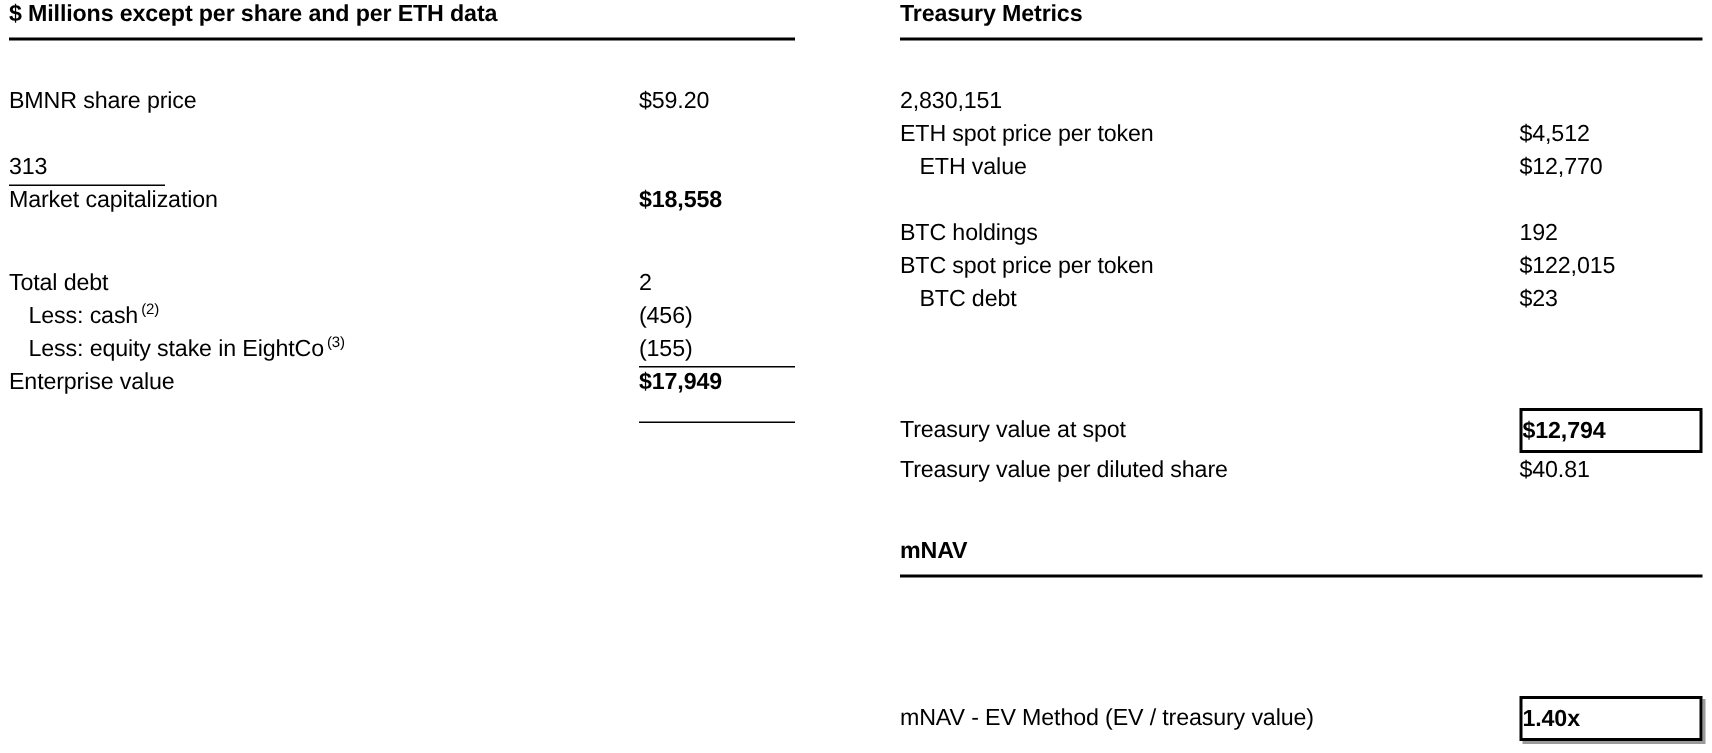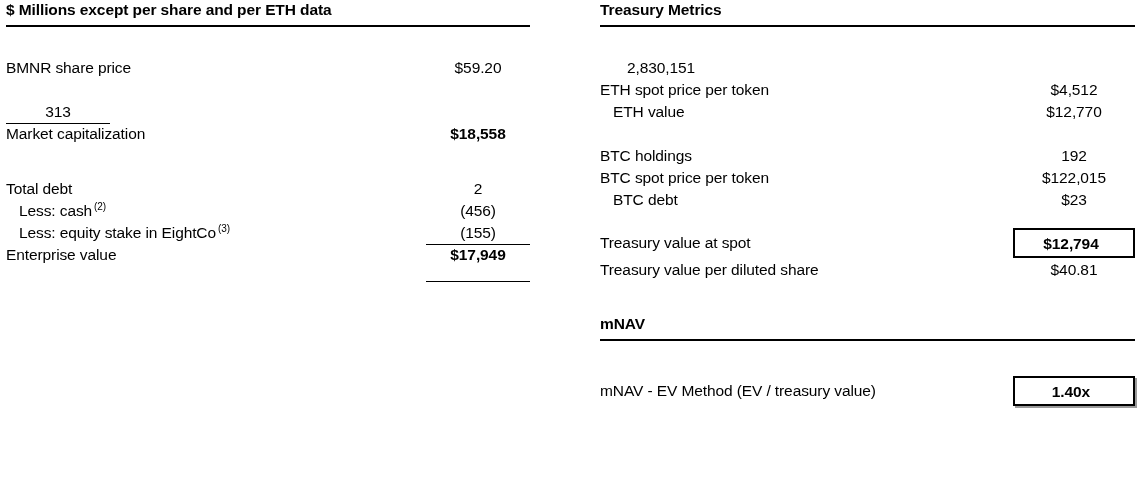--- a/index.html
+++ b/index.html
@@ -50,21 +50,21 @@
     letter-spacing: -0.1px;
     white-space: nowrap;
     gap: 20px;
   }
   .row .label {
     flex: 1 1 auto;
     text-align: left;
   }
   .row .value {
     flex: 0 0 auto;
-    text-align: center;
+    text-align: left;
   }
   .panel-left  .row .value { width: 104px; }
   .panel-right .row .value { width: 122px; }
 
   .indent { padding-left: 13px; }
   .bold   { font-weight: bold; }
 
   .spacer-22 { height: 22px; }
   .spacer-11 { height: 11px; }
   .spacer-16 { height: 16px; }
@@ -95,21 +95,21 @@
     border: 2px solid #000;
     box-sizing: border-box;
     text-align: right;
     padding: 1px 6px 1px 0;
     font-weight: bold;
     background: #fff;
   }
   .boxed-shadow {
     box-shadow: 2px 2px 0 0 #9a9a9a;
   }
-  .row.row-boxed { height: 32px; align-items: center; }
+  .row.row-boxed { height: 32px; align-items: center; margin-top: 44px; }
   .row.row-boxed .label { line-height: 32px; }
   .row.row-boxed .value {
     height: 30px;
     line-height: 26px;
   }
 </style>
 </head>
 <body>
 
 <div class="panel panel-left">

